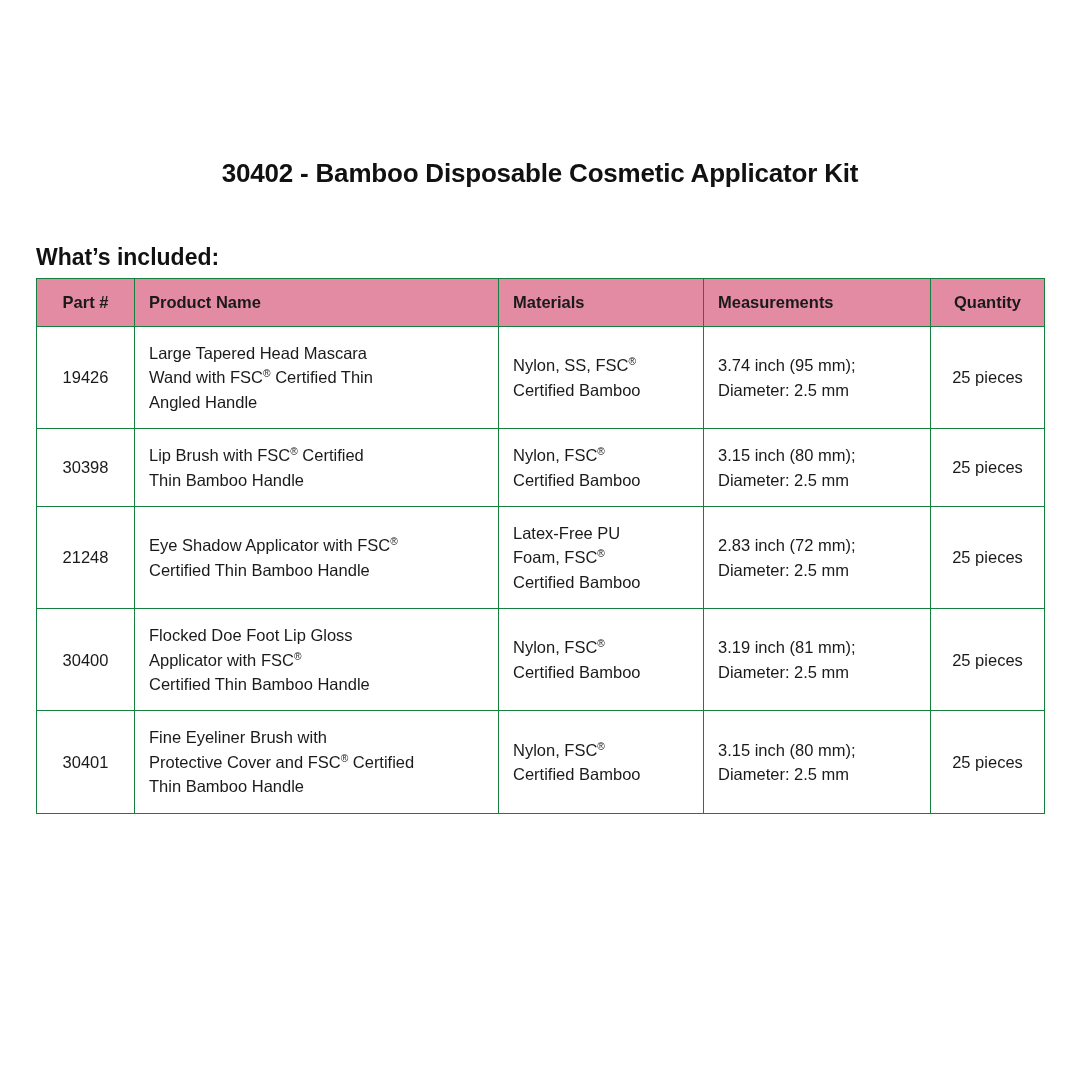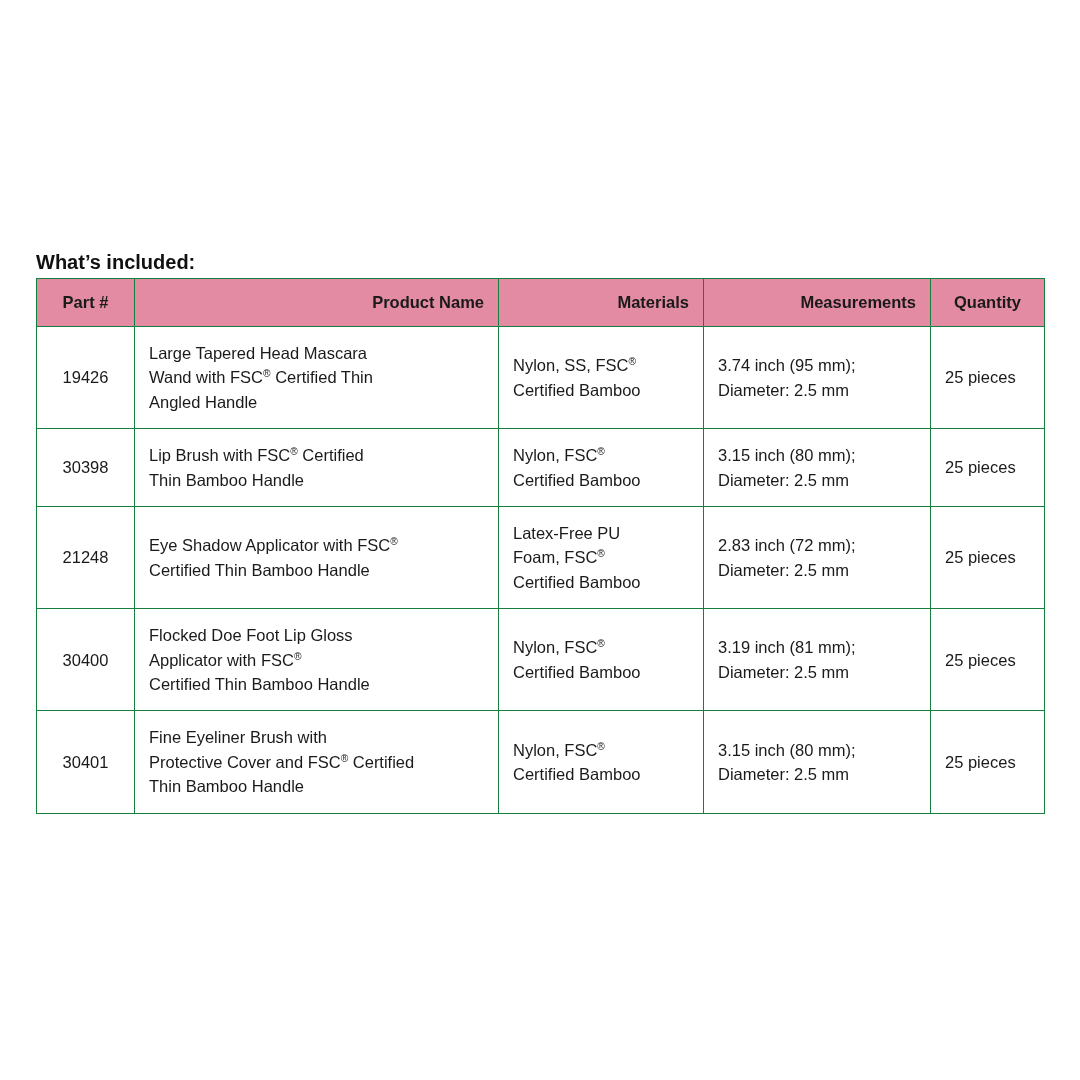--- a/index.html
+++ b/index.html
@@ -26,23 +26,23 @@
     left: 0;
     width: 1080px;
     text-align: center;
     font-size: 26px;
     font-weight: bold;
     letter-spacing: -0.2px;
     color: #111111;
   }
   .subtitle {
     position: absolute;
-    top: 251px;
+    top: 244px;
     left: 36px;
-    font-size: 20px;
+    font-size: 23px;
     font-weight: bold;
     color: #111111;
   }
   .table-wrap {
     position: absolute;
     top: 278px;
     left: 36px;
     width: 1008px;
   }
   table.spec {
@@ -55,59 +55,60 @@
     border: 1px solid #15803d;
     vertical-align: middle;
     box-sizing: border-box;
   }
   table.spec thead th {
     background: #e38ba3;
     color: #1a1a1a;
     font-size: 16.5px;
     font-weight: bold;
     padding: 14px 14px;
-    text-align: right;
+    text-align: left;
     height: 48px;
   }
   table.spec thead th.c-part,
   table.spec thead th.c-qty {
     text-align: center;
   }
   table.spec tbody td {
     font-size: 16.5px;
     font-weight: normal;
     color: #1a1a1a;
     padding: 14px 14px;
     line-height: 1.48;
   }
   td.c-part {
     text-align: center;
     font-weight: bold;
     font-size: 17px;
   }
   td.c-qty {
-    text-align: left;
+    text-align: center;
   }
   col.w-part { width: 98px; }
   col.w-name { width: 364px; }
   col.w-mat  { width: 205px; }
   col.w-meas { width: 227px; }
   col.w-qty  { width: 114px; }
   .cellline { display: block; white-space: nowrap; }
   sup.reg {
     font-size: 0.62em;
     vertical-align: super;
     line-height: 0;
   }
 </style>
 </head>
 <body>
 
 <div class="page">
 
+  <div class="title">30402 - Bamboo Disposable Cosmetic Applicator Kit</div>
 
   <div class="subtitle">What’s included:</div>
 
   <div class="table-wrap">
     <table class="spec">
       <colgroup>
         <col class="w-part">
         <col class="w-name">
         <col class="w-mat">
         <col class="w-meas">

